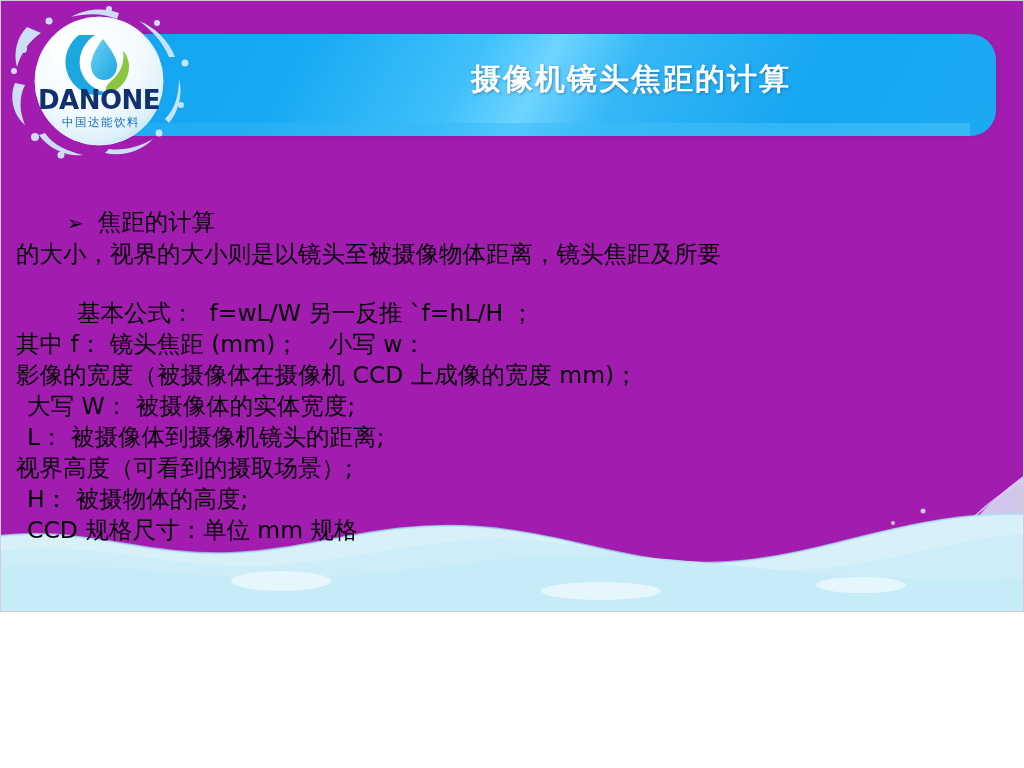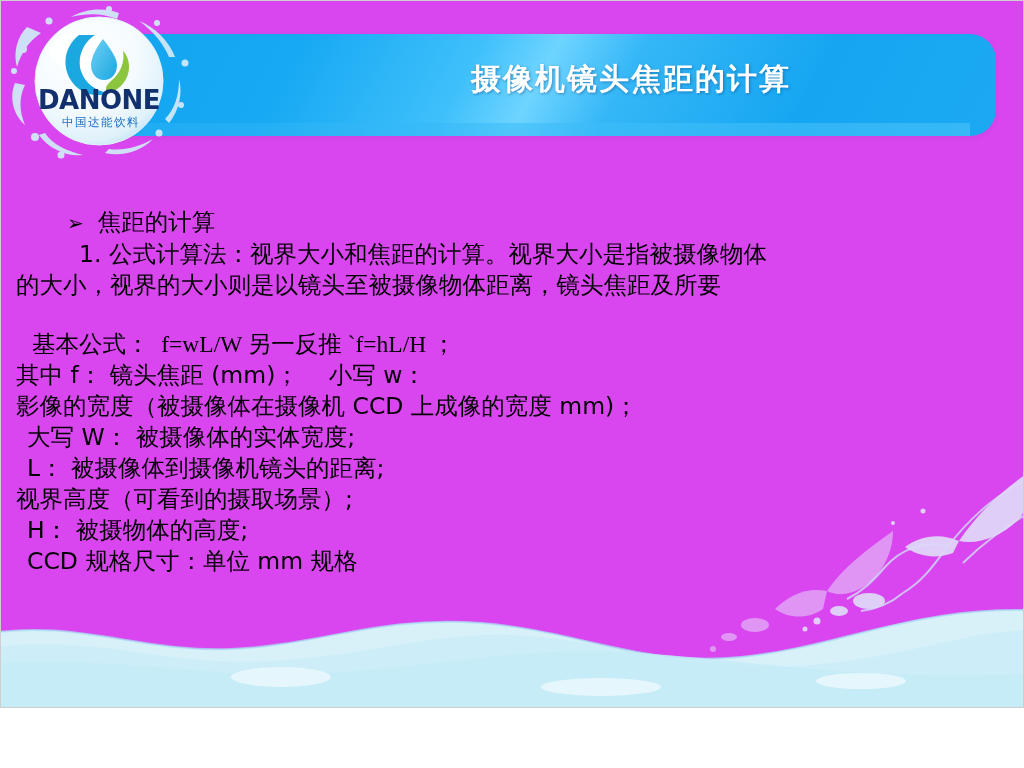--- a/index.html
+++ b/index.html
@@ -6,23 +6,23 @@
     margin: 0;
     padding: 0;
     background: #ffffff;
   }
   body {
     font-family: "DejaVu Sans", "Liberation Sans", sans-serif;
   }
   #slide {
     position: relative;
     width: 1024px;
-    height: 708px;
+    height: 612px;
     overflow: hidden;
-    background: #d946ef;
+    background: #a21caf;
     border: 1px solid #cfcfcf;
     box-sizing: border-box;
   }
 
   
   .bg-layer {
     position: absolute;
     inset: 0;
     pointer-events: none;
   }
@@ -110,21 +110,21 @@
     width: 1024px;
     color: #000000;
     font-size: 23.5px;
     line-height: 31px;
     z-index: 5;
   }
   .para { margin: 0; padding: 0; }
   .para-gap { height: 28px; }
   .tline { white-space: pre; }
   .indent-2 { padding-left: 78px; }
-  .indent-3 { padding-left: 31px; font-family: Liberation Serif, serif; }
+  .indent-3 { padding-left: 76px; }
   .indent-4 { padding-left: 15px; }
   .indent-5 { padding-left: 26px; }
   .indent-6 { padding-left: 86px; }
   .bullet-row {
     padding-left: 66px;
     display: flex;
     align-items: baseline;
     gap: 14px;
   }
   .bullet-mark {
@@ -248,21 +248,20 @@
   </div>
 
   <div class="body-text">
 
     <div class="bullet-row">
       <span class="bullet-mark">➢</span>
       <span>焦距的计算</span>
     </div>
 
     <div class="para">
-      <div class="tline indent-2">1. 公式计算法：视界大小和焦距的计算。视界大小是指被摄像物体</div>
       <div class="tline indent-4">的大小，视界的大小则是以镜头至被摄像物体距离，镜头焦距及所要</div>
     </div>
 
     <div class="para-gap"></div>
 
     <div class="para">
       <div class="tline indent-3">基本公式：  f=wL/W 另一反推 `f=hL/H ；</div>
       <div class="tline indent-4">其中 f： 镜头焦距 (mm)；    小写 w：</div>
       <div class="tline indent-4">影像的宽度（被摄像体在摄像机 CCD 上成像的宽度 mm)；</div>
       <div class="tline indent-5">大写 W： 被摄像体的实体宽度;</div>

